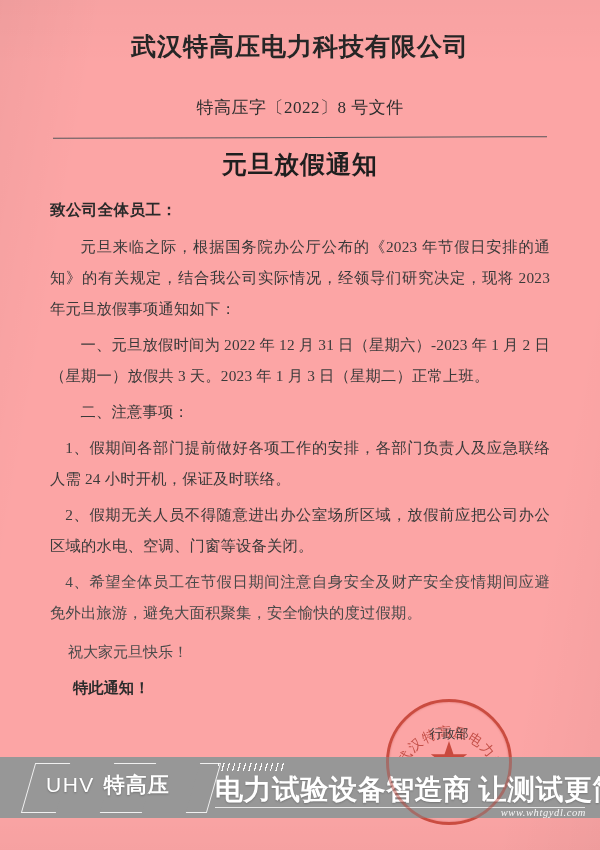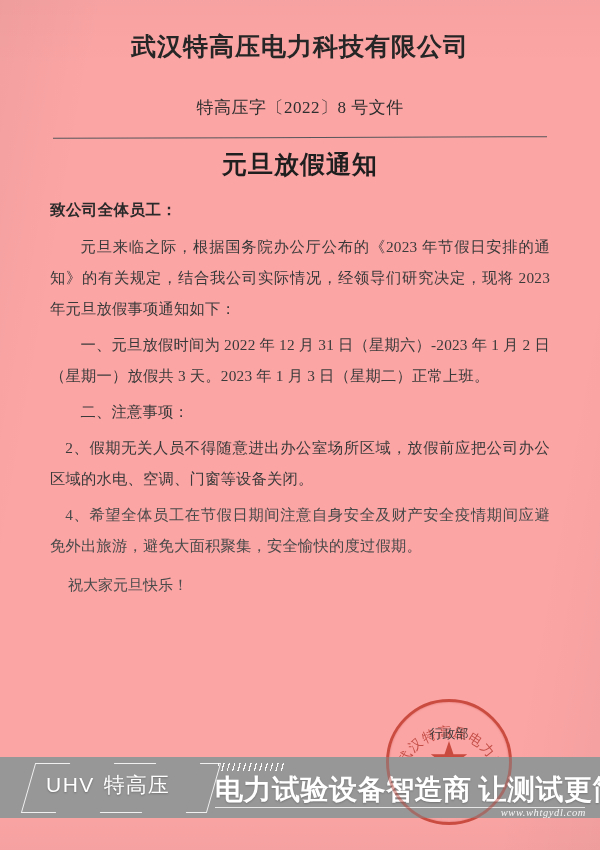--- a/index.html
+++ b/index.html
@@ -204,21 +204,21 @@
   .logo-uhv {
     font-family: "Liberation Sans", "DejaVu Sans", sans-serif;
     font-size: 21px;
     font-weight: 400;
     letter-spacing: 1.5px;
     text-shadow: 0 1px 2px rgba(0,0,0,0.25);
   }
   .logo-cn {
     font-family: "Liberation Sans", "DejaVu Sans", sans-serif;
     font-size: 21px;
-    font-weight: 400;
+    font-weight: 700;
     letter-spacing: 1px;
     text-shadow: 0 1px 2px rgba(0,0,0,0.25);
   }
   .hatch {
     position: absolute;
     left: 218px;
     top: 6px;
     width: 68px;
     height: 8px;
     background: repeating-linear-gradient(
@@ -300,28 +300,30 @@
     <h2 class="doc-title">元旦放假通知</h2>
 
     <p class="salutation">致公司全体员工：</p>
 
     <p class="para">元旦来临之际，根据国务院办公厅公布的《2023 年节假日安排的通知》的有关规定，结合我公司实际情况，经领导们研究决定，现将 2023 年元旦放假事项通知如下：</p>
 
     <p class="para tight">一、元旦放假时间为 2022 年 12 月 31 日（星期六）-2023 年 1 月 2 日（星期一）放假共 3 天。2023 年 1 月 3 日（星期二）正常上班。</p>
 
     <p class="para tight">二、注意事项：</p>
 
+    <p class="para tight indent1">1、假期间各部门提前做好各项工作的安排，各部门负责人及应急联络人需 24 小时开机，保证及时联络。</p>
 
     <p class="para tight indent1">2、假期无关人员不得随意进出办公室场所区域，放假前应把公司办公区域的水电、空调、门窗等设备关闭。</p>
 
 
     <p class="para tight indent1 faded">4、希望全体员工在节假日期间注意自身安全及财产安全疫情期间应避免外出旅游，避免大面积聚集，安全愉快的度过假期。</p>
 
     <p class="closing-wish">祝大家元旦快乐！</p>
 
+    <p class="closing-notice">特此通知！</p>
 
   </div>
 
   <div id="seal">
     <div class="ring"></div>
     <svg viewBox="0 0 126 126" width="126" height="126">
       <defs>
         <path id="arcTop" d="M 18,74 A 46,46 0 0 1 108,74" fill="none"></path>
         <path id="arcBottom" d="M 24,70 A 40,40 0 0 0 102,70" fill="none"></path>
       </defs>

